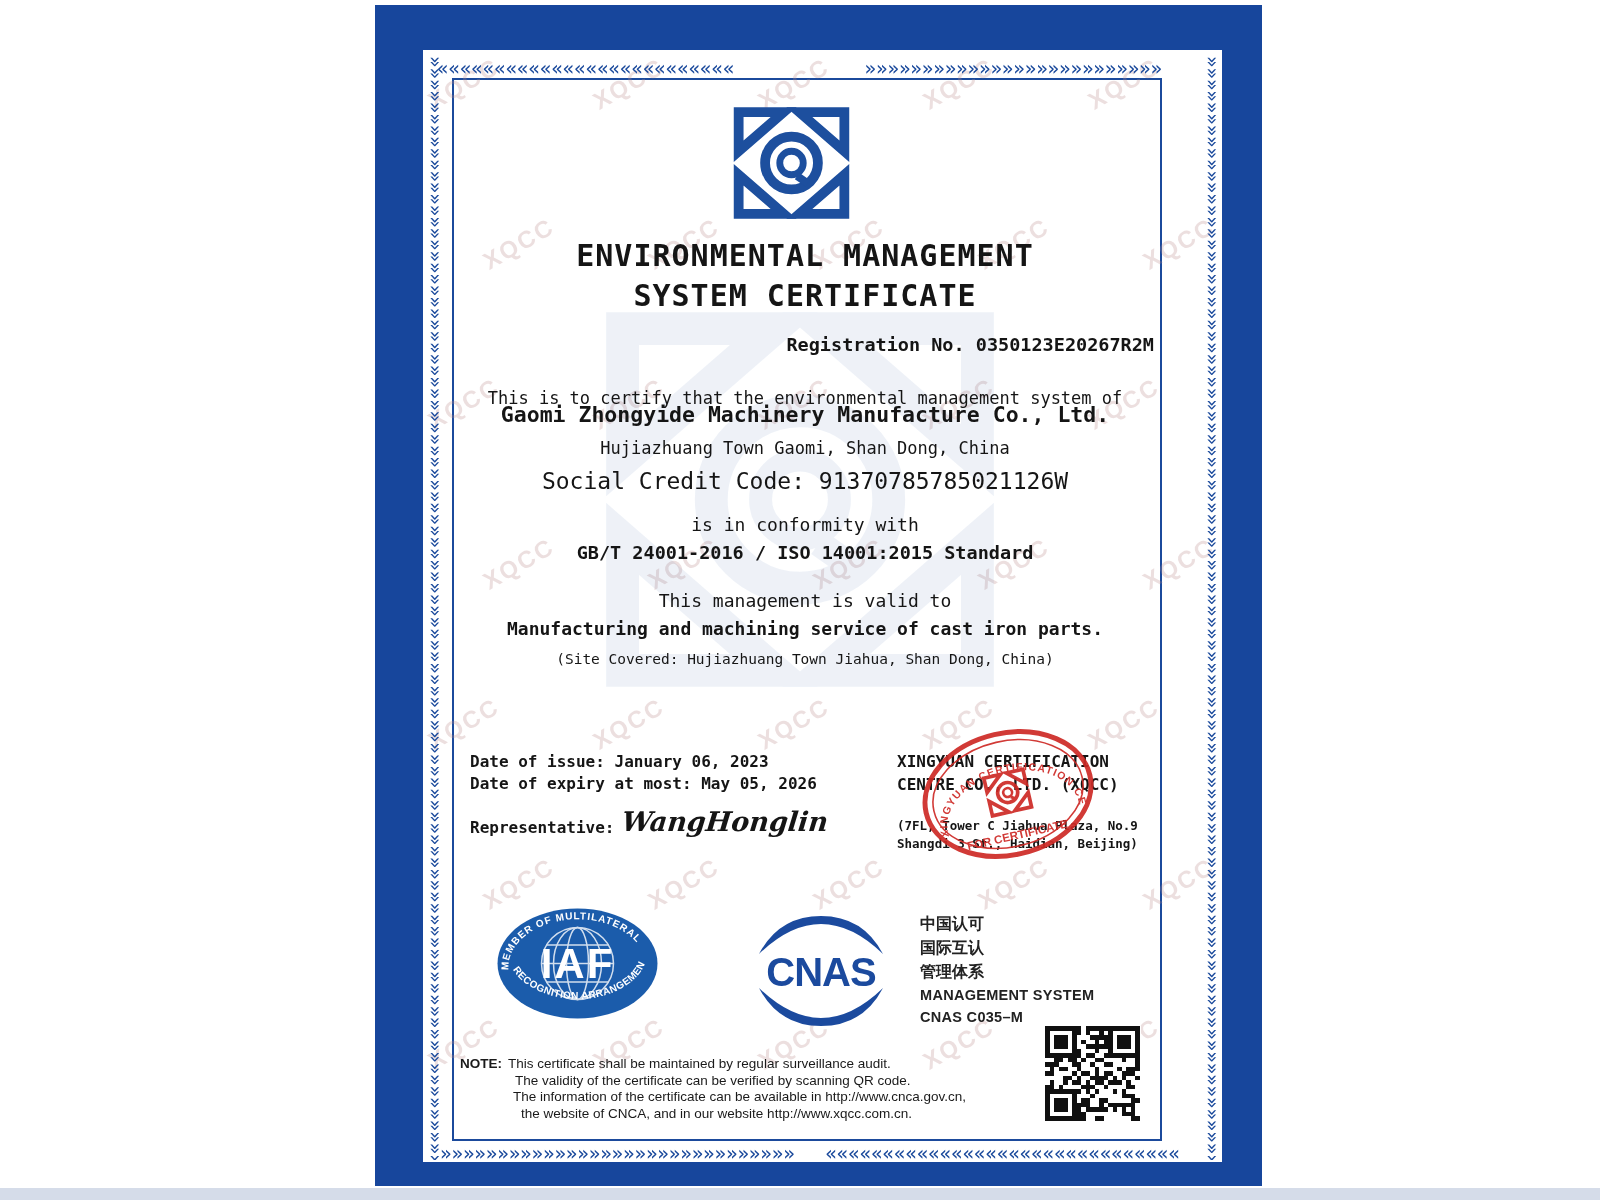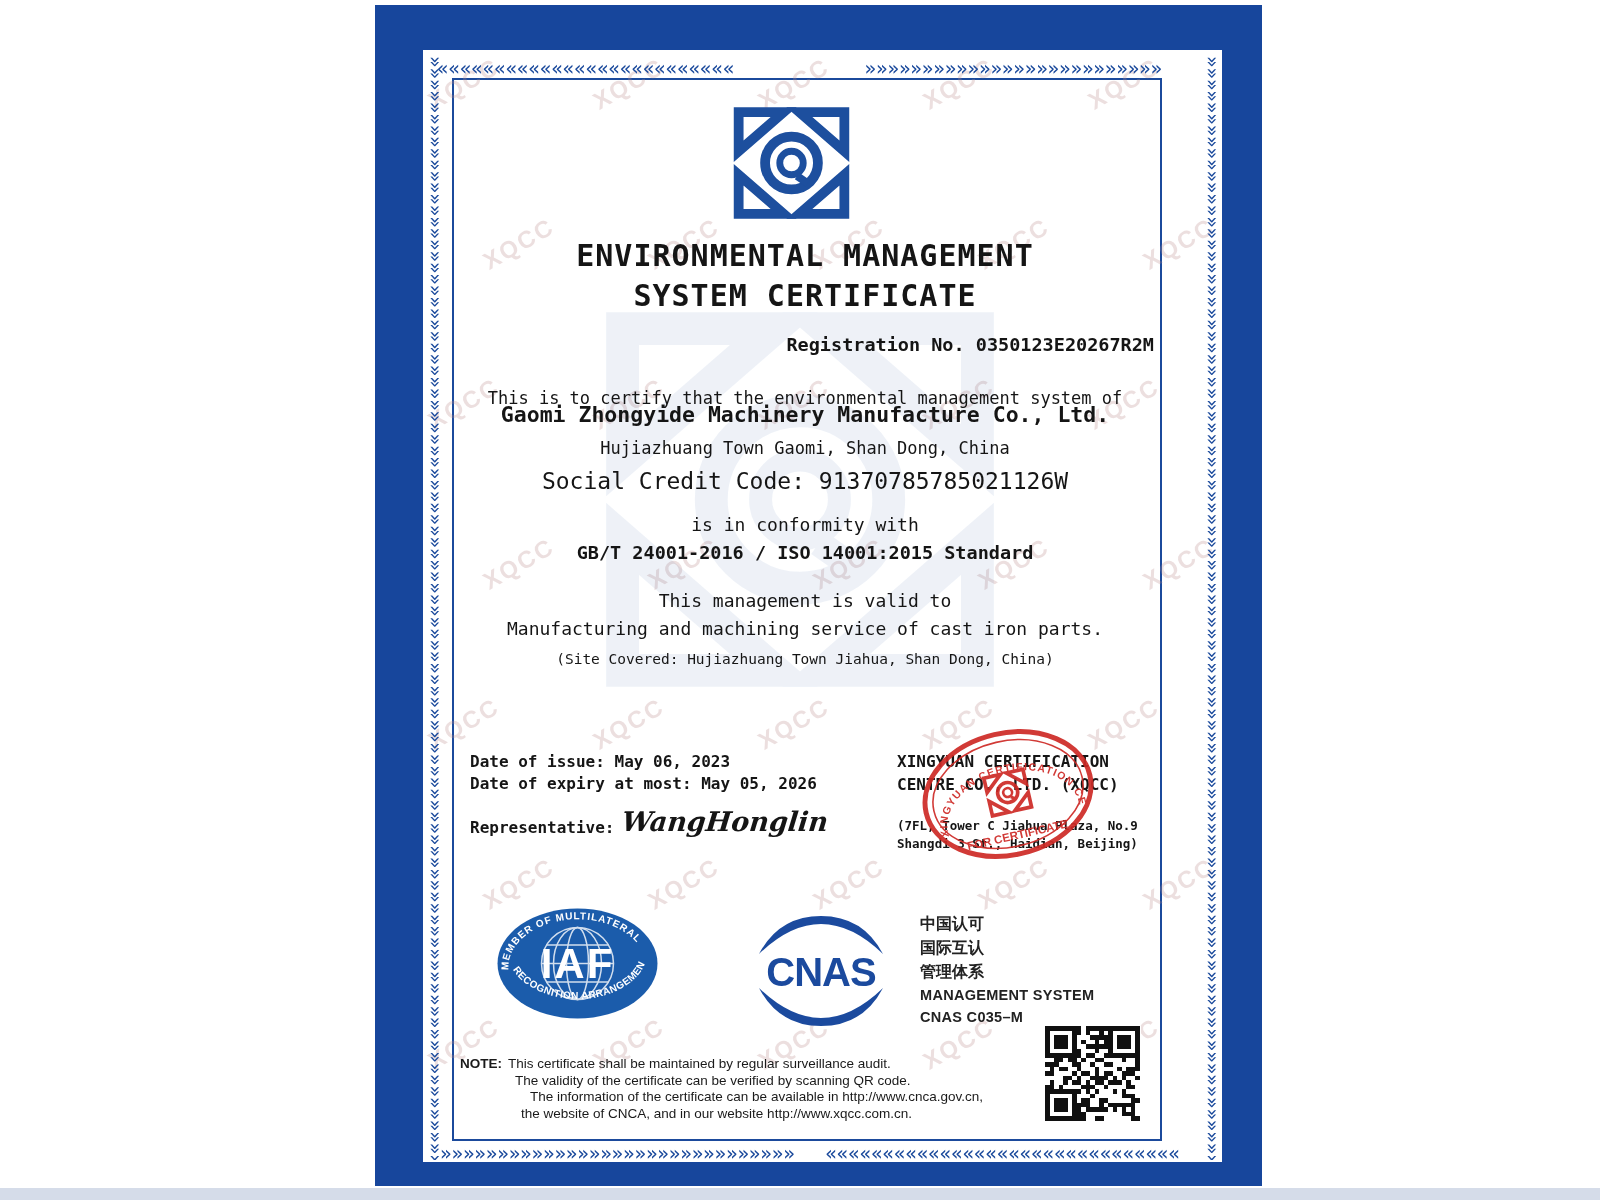--- a/index.html
+++ b/index.html
@@ -125,24 +125,24 @@
 
 <div class="abs ctr body-line" style="top:388px;font-size:17px">This is to certify that the environmental management system of</div>
 <div class="abs ctr" style="top:402px;font-size:21.5px;font-weight:700">Gaomi Zhongyide Machinery Manufacture Co., Ltd.</div>
 <div class="abs ctr body-line" style="top:438px;font-size:17px">Hujiazhuang Town Gaomi, Shan Dong, China</div>
 <div class="abs ctr body-line" style="top:468px;font-size:23px">Social Credit Code: 91370785785021126W</div>
 
 <div class="abs ctr body-line" style="top:514px;font-size:18px">is in conformity with</div>
 <div class="abs ctr" style="top:542px;font-size:18.5px;font-weight:700">GB/T 24001-2016 / ISO 14001:2015 Standard</div>
 
 <div class="abs ctr body-line" style="top:590px;font-size:18px">This management is valid to</div>
-<div class="abs ctr" style="top:618px;font-size:18px;font-weight:400">Manufacturing and machining service of cast iron parts.</div>
+<div class="abs ctr" style="top:618px;font-size:18px;font-weight:700">Manufacturing and machining service of cast iron parts.</div>
 <div class="abs ctr body-line" style="top:651px;font-size:14.5px">(Site Covered: Hujiazhuang Town Jiahua, Shan Dong, China)</div>
 
-<div class="abs" style="left:470px;top:752px;font-size:16px;font-weight:700;z-index:2">Date of issue: May 06, 2023</div>
+<div class="abs" style="left:470px;top:752px;font-size:16px;font-weight:700;z-index:2">Date of issue: January 06, 2023</div>
 <div class="abs" style="left:470px;top:774px;font-size:16px;font-weight:700;z-index:2">Date of expiry at most: May 05, 2026</div>
 <div class="abs" style="left:470px;top:818px;font-size:16px;font-weight:700;z-index:2">Representative:</div>
 <div class="abs sig" style="left:622px;top:806px">WangHonglin</div>
 
 <div class="abs" style="left:897px;top:752px;font-size:16px;font-weight:700;z-index:2">XINGYUAN CERTIFICATION</div>
 <div class="abs" style="left:897px;top:775px;font-size:16px;font-weight:700;z-index:2">CENTRE CO., LTD. (XQCC)</div>
 <div class="abs" style="left:897px;top:818px;font-size:12.5px;font-weight:700;z-index:2">(7FL, Tower C Jiahua Plaza, No.9</div>
 <div class="abs" style="left:897px;top:836px;font-size:12.5px;font-weight:700;z-index:2">Shangdi 3 St., Haidian, Beijing)</div>
 
 <svg class="abs stamp" width="180" height="132" viewBox="0 0 180 132">
@@ -432,16 +432,16 @@
     <div class="qm" style="left: 54px; top: 90px;"></div>
     <div class="qm" style="left: 85.5px; top: 90px;"></div>
     <div class="qm" style="left: 90px; top: 90px;"></div>
   </div>
 
 <div class="abs noteblock sans">
   <span class="lbl">NOTE:</span>
   <span>
     <div style="margin-left:0">This certificate shall be maintained by regular surveillance audit.</div>
     <div style="margin-left:7px">The validity of the certificate can be verified by scanning QR code.</div>
-    <div style="margin-left:22px">The information of the certificate can be available in http://www.cnca.gov.cn,</div>
+    <div style="margin-left:5px">The information of the certificate can be available in http://www.cnca.gov.cn,</div>
     <div style="margin-left:13px">the website of CNCA, and in our website http://www.xqcc.com.cn.</div>
   </span>
 </div>
 
 </body></html>

